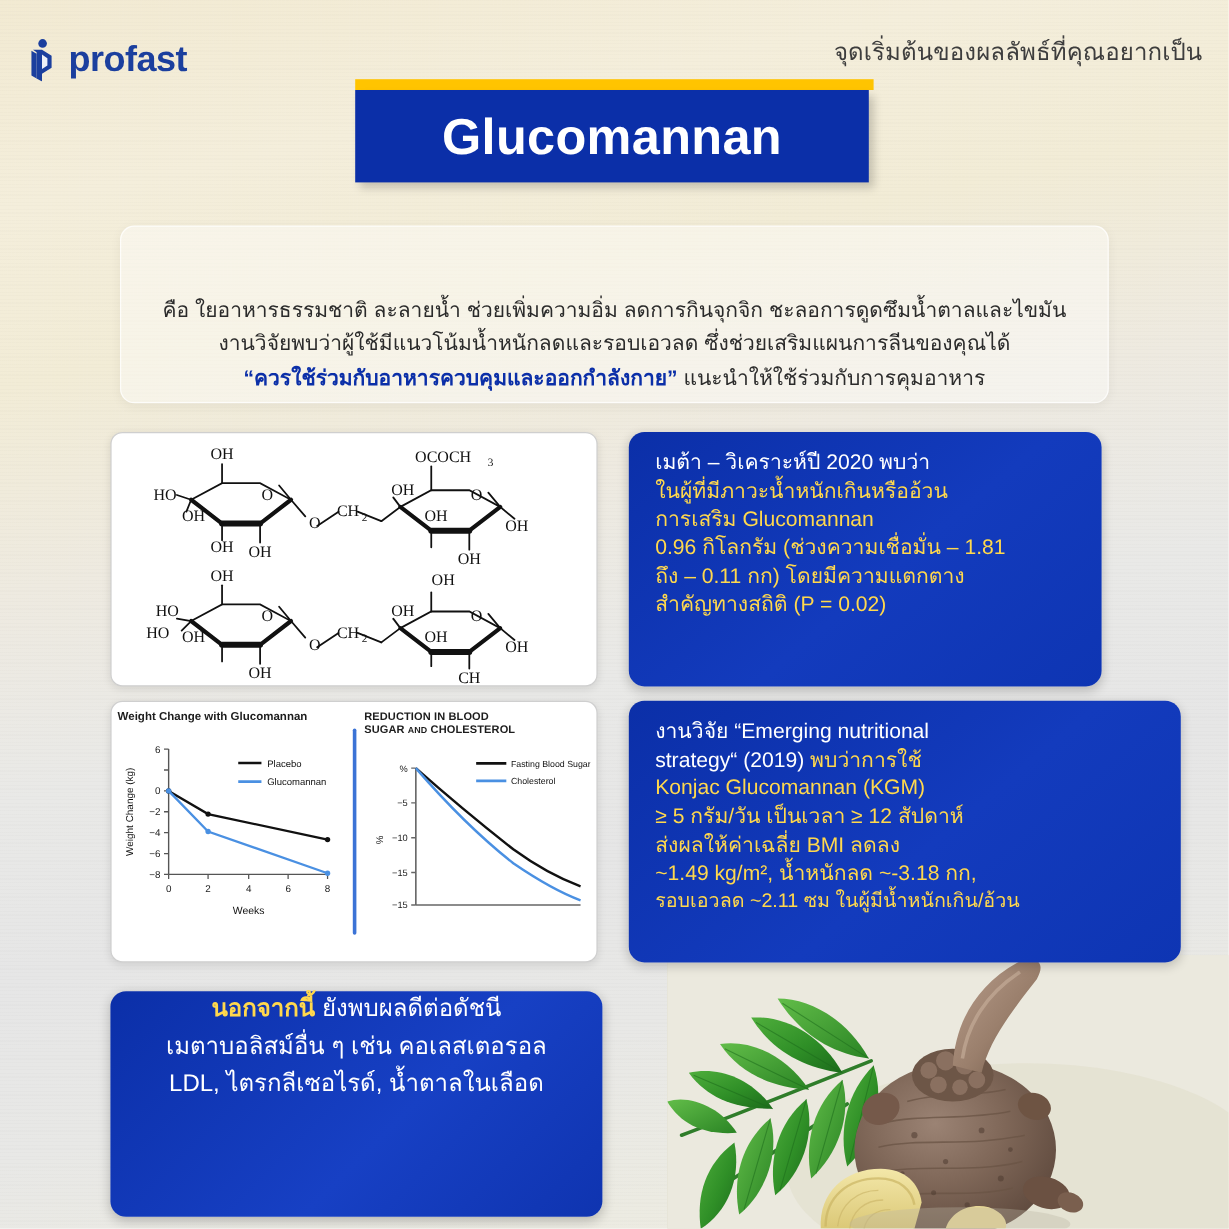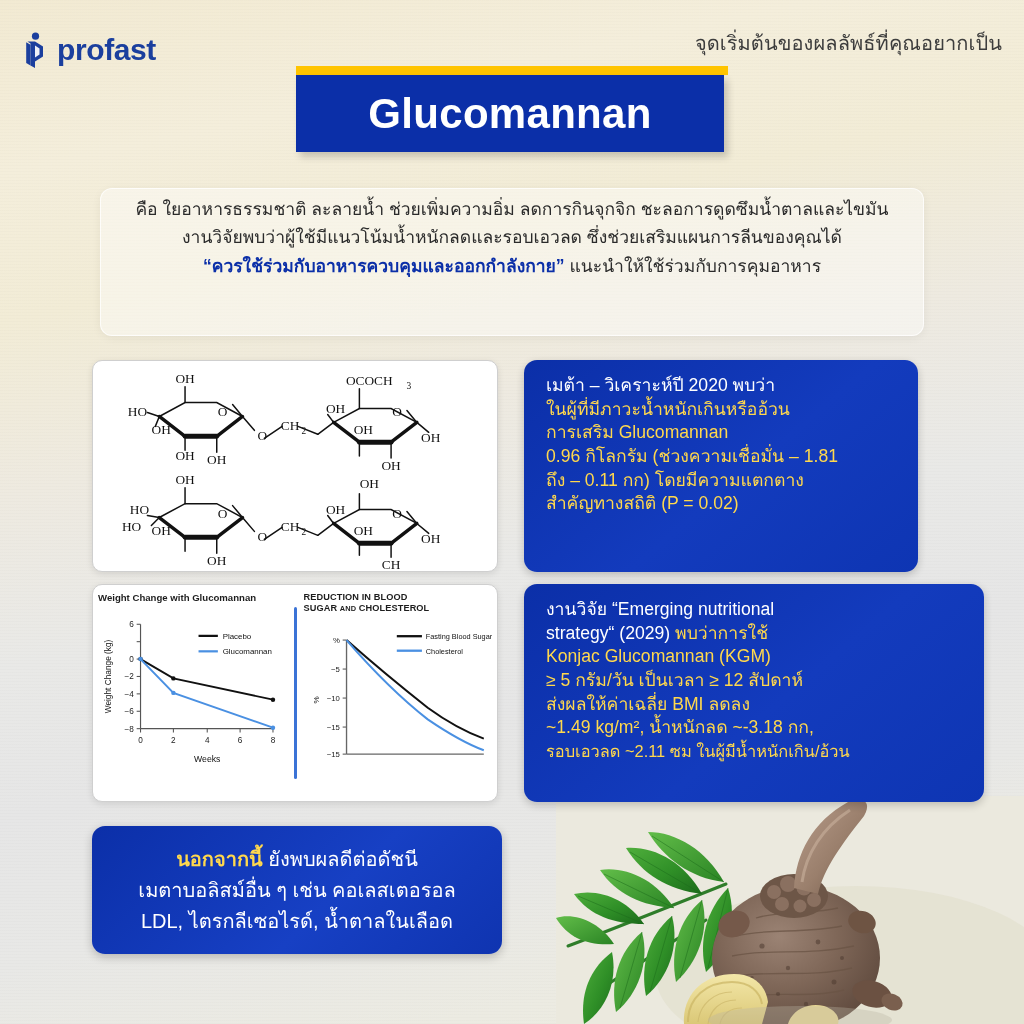--- a/index.html
+++ b/index.html
@@ -79,21 +79,21 @@
 
   
   .desc-card {
     position: absolute; left: 100px; top: 188px;
     width: 824px; height: 148px;
     background: rgba(255,255,255,0.42);
     border: 1px solid rgba(255,255,255,0.75);
     border-radius: 12px;
     box-shadow: 0 2px 10px rgba(0,0,0,0.055);
     display: flex; flex-direction: column;
-    align-items: center; justify-content: flex-start;
+    align-items: center; justify-content: flex-end;
     padding: 6px 14px;
     z-index: 4;
   }
   .desc-line {
     font-size: 17.5px; color: #2b2b2b; line-height: 1.62;
     text-align: center; white-space: nowrap;
   }
   .desc-hl {
     color: #0b2fa8; font-weight: 700;
   }
@@ -144,26 +144,26 @@
 
   .bc-line {
     font-size: 17.6px; line-height: 1.345;
     color: #ffd84d; white-space: nowrap;
   }
   .bc-line.white { color: #ffffff; }
 
   
   .bottom-card {
     position: absolute; left: 92px; top: 826px;
-    width: 410px; height: 128px;
+    width: 410px; height: 188px;
     background: linear-gradient(135deg, #0b2fa8 0%, #1740c4 58%, #0f34b0 100%);
     border-radius: 13px;
     box-shadow: 0 3px 10px rgba(0,0,0,0.22);
     display: flex; flex-direction: column;
-    align-items: center; justify-content: center;
+    align-items: center; 
     z-index: 6;
   }
   .bottom-line {
     font-size: 20px; line-height: 1.55; color: #ffffff;
     text-align: center; white-space: nowrap;
   }
   .bottom-hl { color: #ffd84d; font-weight: 700; }
 
   
   .photo {
@@ -422,21 +422,21 @@
     <div class="bc-line white">เมต้า – วิเคราะห์ปี 2020 พบว่า</div>
     <div class="bc-line">ในผู้ที่มีภาวะน้ำหนักเกินหรืออ้วน</div>
     <div class="bc-line"> การเสริม Glucomannan</div>
     <div class="bc-line">0.96 กิโลกรัม (ช่วงความเชื่อมั่น – 1.81</div>
     <div class="bc-line">ถึง – 0.11 กก) โดยมีความแตกตาง</div>
     <div class="bc-line">สำคัญทางสถิติ (P = 0.02)</div>
   </div>
 
   <div class="blue-card blue-card-2">
     <div class="bc-line white">งานวิจัย “Emerging nutritional</div>
-    <div class="bc-line"><span class="white" style="color:#fff">strategy“ (2029) </span><span>พบว่าการใช้</span></div>
+    <div class="bc-line"><span class="white" style="color:#fff">strategy“ (2019) </span><span>พบว่าการใช้</span></div>
     <div class="bc-line">Konjac Glucomannan (KGM)</div>
     <div class="bc-line">≥ 5 กรัม/วัน เป็นเวลา ≥ 12 สัปดาห์</div>
     <div class="bc-line">ส่งผลให้ค่าเฉลี่ย BMI ลดลง</div>
     <div class="bc-line">~1.49 kg/m², น้ำหนักลด ~-3.18 กก,</div>
     <div class="bc-line" style="font-size:16.4px">รอบเอวลด ~2.11 ซม ในผู้มีน้ำหนักเกิน/อ้วน</div>
   </div>
 
   <div class="photo">
     <svg viewBox="0 0 468 228">
       <defs>

